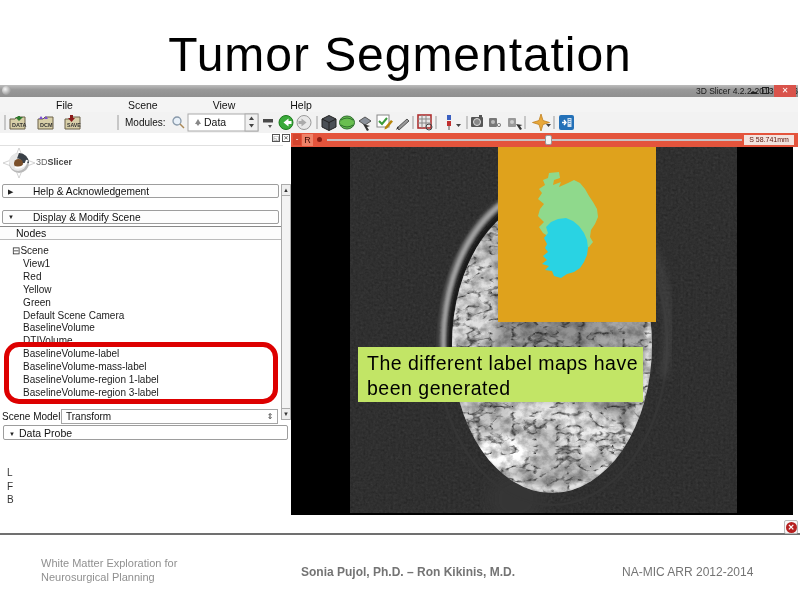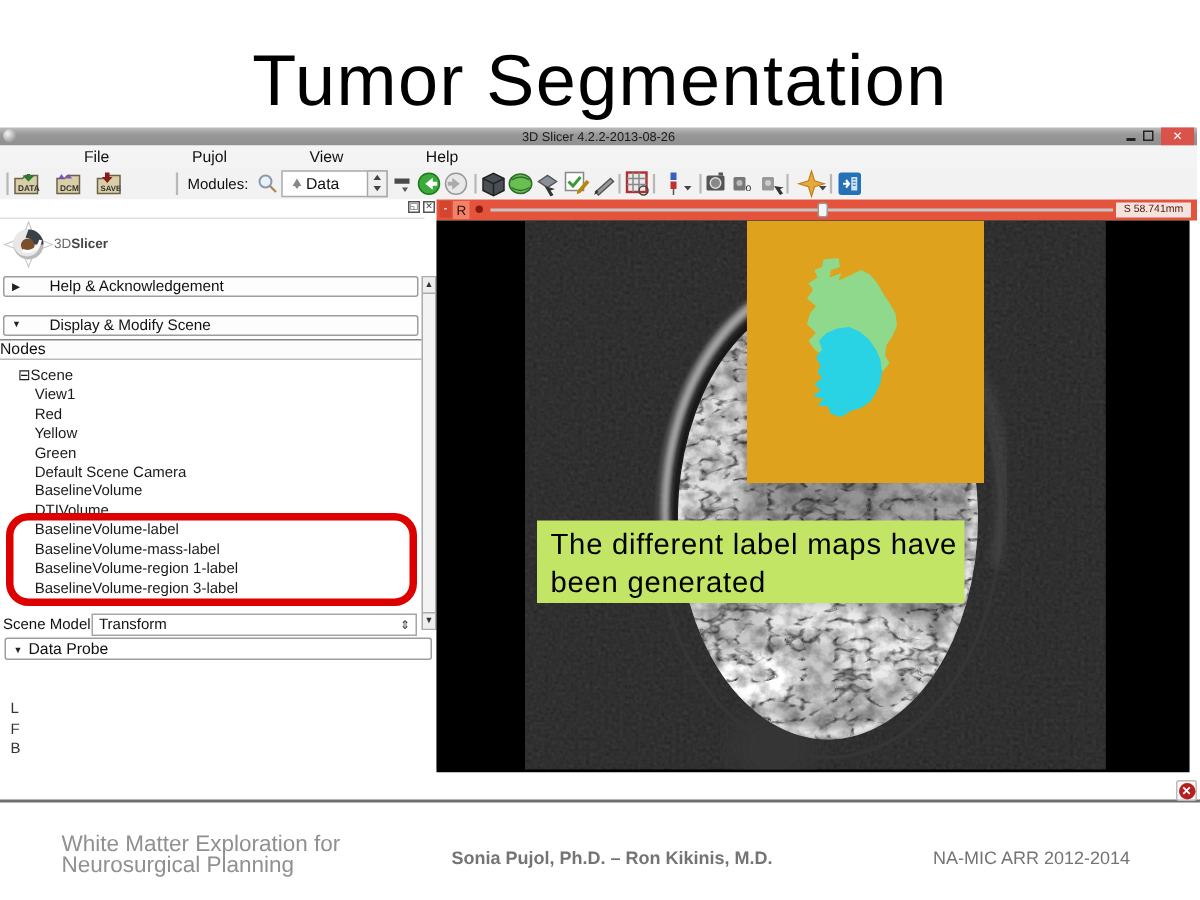--- a/index.html
+++ b/index.html
@@ -1,35 +1,35 @@
 <!DOCTYPE html>
 <html><head>
 <meta charset="utf-8">
 <style>
 * { margin:0; padding:0; box-sizing:border-box; }
 html,body { width:800px; height:600px; background:#fff; font-family:"Liberation Sans", sans-serif; overflow:hidden; }
 #slide { position:absolute; left:0; top:0; width:800px; height:600px; background:#fff; }
 #title { position:absolute; left:0; top:31px; width:800px; text-align:center; font-size:48px; line-height:1; letter-spacing:0.95px; color:#000; }
 
 #app { position:absolute; left:0; top:85px; width:798px; height:449px; background:#fff; }
-#titlebar { position:absolute; left:0; top:0; width:798px; height:12px; background:linear-gradient(#bdbdbd,#989898 40%,#8f8f8f); font-size:8.5px; color:#1a1a1a; text-align:center; line-height:12px; }
+#titlebar { position:absolute; left:0; top:0; width:798px; height:12px; background:linear-gradient(#bdbdbd,#989898 40%,#8f8f8f); font-size:8.5px; color:#1a1a1a; text-align:right; line-height:12px; }
 #tb-close { position:absolute; right:2px; top:0; width:22px; height:12px; background:#d9534b; }
 #tb-close:before { content:"✕"; color:#fff; font-size:8px; line-height:12px; display:block; text-align:center;}
 #tb-min { position:absolute; right:41px; top:7px; width:6px; height:2px; background:#222; }
 #tb-max { position:absolute; right:29px; top:2px; width:7px; height:7px; border:1px solid #222; }
 #tb-icon { position:absolute; left:2px; top:1px; width:9px; height:9px; border-radius:50%; background:radial-gradient(circle at 35% 35%, #f5f5f5, #777); }
 #menubar { position:absolute; left:0; top:12px; width:798px; height:15px; background:#f4f4f4; font-size:10.5px; color:#111; line-height:16px; }
 #menubar span { margin-right:7px;padding-left:48px; }
 #toolbar { position:absolute; left:0; top:27px; width:798px; height:21px; background:#f2f2f2; }
 
 #lpanel { position:absolute; left:0; top:48px; width:291px; height:380px; background:#fff; font-size:10px; }
 #ptoprow { position:absolute; left:0; top:0; width:283px; height:13px; border-bottom:1px solid #e0e0e0; }
 .secbox { position:absolute; left:2px; width:277px; height:14px; border:1px solid #9d9d9d; border-radius:2px; background:#fdfdfd; color:#111; line-height:13px; padding-left:30px; font-size:10.2px; }
 .arr { position:absolute; left:5px; top:0px; font-size:7px; color:#222; }
-#nodesbar { position:absolute; left:0; top:93px; width:284px; height:14px; border-top:1px solid #888; border-bottom:1px solid #bbb; background:#fcfcfc; color:#111; line-height:13px; padding-left:0; font-size:10.5px; }
+#nodesbar { position:absolute; left:0; top:93px; width:284px; height:14px; border-top:1px solid #888; border-bottom:1px solid #bbb; background:#fcfcfc; color:#111; line-height:13px; padding-left:16px; font-size:10.5px; }
 #tree { position:absolute; left:12px; top:112px; width:280px; color:#1a1a1a; line-height:12.9px; white-space:pre; }
 #scrollbar { position:absolute; left:281px; top:51px; width:10px; height:236px; background:#f3f3f3; border:1px solid #ababab; }
 #sb-up { position:absolute; left:0px; top:0px; width:8px; height:11px; border-bottom:1px solid #ababab; background:#eee; font-size:6px; text-align:center; line-height:11px; color:#333;}
 #sb-dn { position:absolute; left:0px; bottom:0px; width:8px; height:11px; border-top:1px solid #ababab; background:#eee; font-size:6px; text-align:center; line-height:11px; color:#333;}
 #redrect { position:absolute; left:4px; top:209px; width:274px; height:62px; border:5px solid #dd0000; border-radius:15px; }
 #scenemodel { position:absolute; left:2px; top:278px; color:#111; }
 #smcombo { position:absolute; left:61px; top:276px; width:217px; height:15px; border:1px solid #a5a5a5; padding-left:4px; color:#111; background:#fff; line-height:13px; }
 #smspin { position:absolute; right:1px; top:1px; width:12px; height:12px; font-size:8px; line-height:12px; color:#333; text-align:center; }
 #dataprobe { position:absolute; left:3px; top:292px; width:285px; height:15px; border:1px solid #9d9d9d; border-radius:2px; line-height:14px; padding-left:15px; color:#111; font-size:10.5px; }
 #lfb { position:absolute; left:7px; top:333px; color:#333; line-height:13.5px; }
@@ -41,21 +41,21 @@
 .foot { position:absolute; color:#909090; font-size:11.5px; }
 </style>
 </head>
 <body>
 <div id="slide">
   <div id="title">Tumor Segmentation</div>
   <div id="app">
     <div id="titlebar">3D Slicer 4.2.2-2013-08-26
       <div id="tb-icon"></div><div id="tb-min"></div><div id="tb-max"></div><div id="tb-close"></div>
     </div>
-    <div id="menubar"><span style="margin-left:8px">File</span><span>Pujol</span><span>View</span><span>Help</span></div>
+    <div id="menubar"><span style="margin-left:8px">File</span><span>Scene</span><span>View</span><span>Help</span></div>
     <div id="toolbar"><svg id="tbsvg" width="600" height="21" viewBox="0 0 600 21" xmlns="http://www.w3.org/2000/svg">
       <g stroke="#b8b8b8" stroke-width="1.5">
         <line x1="5" y1="3" x2="5" y2="18"></line>
             <line x1="118" y1="3" x2="118" y2="18"></line>
         <line x1="317" y1="4" x2="317" y2="17"></line>
             <line x1="413" y1="4" x2="413" y2="17"></line>
         <line x1="436" y1="4" x2="436" y2="17"></line>
             <line x1="467" y1="4" x2="467" y2="17"></line>
         <line x1="525" y1="4" x2="525" y2="17"></line>
             <line x1="554" y1="4" x2="554" y2="17"></line>
@@ -262,16 +262,16 @@
         <rect x="67" y="200" width="285" height="55" fill="#c2e566"></rect>
         <text x="76" y="222.5" font-size="19.5" letter-spacing="0.5" fill="#000">The different label maps have</text>
         <text x="76" y="247.5" font-size="19.5" letter-spacing="0.5" fill="#000">been generated</text>
       </svg>
     </div>
     <div id="statusbar"></div>
     <div id="xbtn">
         <div style="position:absolute;left:0.5px;top:0.5px;width:11px;height:11px;border-radius:50%;background:#b61f1f;color:#fff;font-size:8px;line-height:11px;text-align:center;font-weight:bold;">✕</div>
       </div>
   </div>
-  <div class="foot" style="left:41px; top:556px; line-height:14px; font-size:15px;">White Matter Exploration for<br>Neurosurgical Planning</div>
+  <div class="foot" style="left:41px; top:556px; line-height:14px; font-size:11px;">White Matter Exploration for<br>Neurosurgical Planning</div>
   <div class="foot" style="left:301px; top:565px; font-size:12px; color:#747474;font-weight:bold;">Sonia Pujol, Ph.D. – Ron Kikinis, M.D.</div>
   <div class="foot" style="left:622px; top:565px; font-size:12px; color:#747474;">NA-MIC ARR 2012-2014</div>
 </div>
 
 </body></html>

